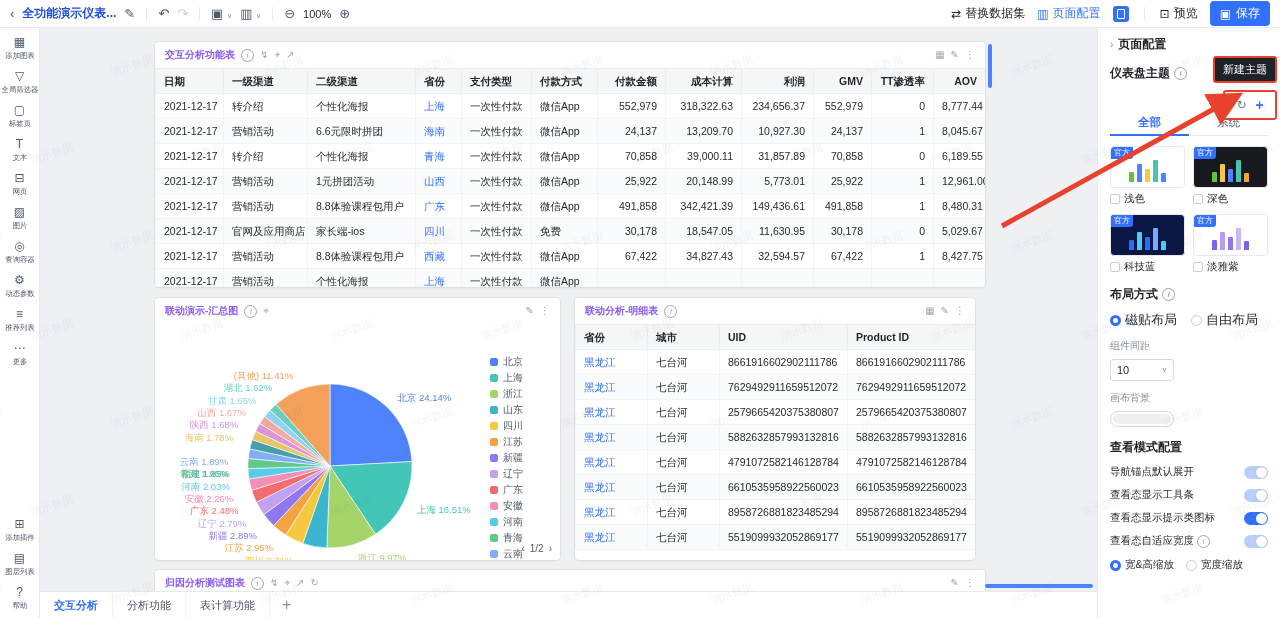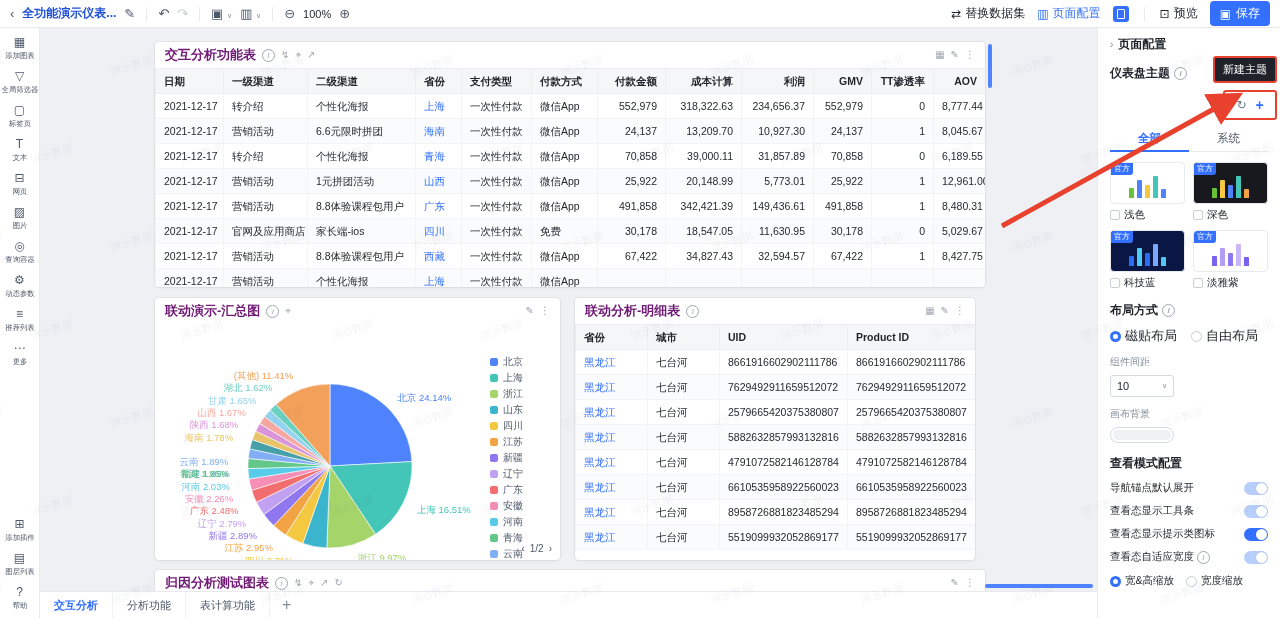--- a/index.html
+++ b/index.html
@@ -22,21 +22,21 @@
   .app{display:flex;height:590px;position:relative}
   .sidebar{width:40px;background:#fff;border-right:1px solid #e8eaee;display:flex;flex-direction:column;align-items:center;padding:4px 0 2px;box-sizing:border-box}
   .sb-item{width:40px;padding:4px 0 5px;display:flex;flex-direction:column;align-items:center;gap:1px;cursor:pointer}
   .sb-ico{font-size:12px;color:#4e5969;line-height:13px}
   .sb-label{font-size:8px;color:#4e5969;white-space:nowrap;transform:scale(.92)}
   .sb-spacer{flex:1}
   .canvas{flex:1;background:#eef0f4;position:relative;overflow:hidden}
   
   .card{position:absolute;background:#fff;border-radius:4px;overflow:hidden;box-shadow:0 0 0 1px rgba(31,35,41,.05),0 1px 3px rgba(31,35,41,.06)}
   .card-h{height:26px;display:flex;align-items:center;gap:6px;padding:0 10px}
-  .card-title{font-size:13px;font-weight:700;color:#701a75;white-space:nowrap}
+  .card-title{font-size:10px;font-weight:700;color:#8b5cf6;white-space:nowrap}
   .hic{font-size:10px;color:#a0a6af;cursor:pointer;line-height:1}
   .h-spacer{flex:1}
   .info-ic{display:inline-block;width:11px;height:11px;border:1px solid #a0a6af;border-radius:50%;color:#a0a6af;font-size:8px;line-height:11px;text-align:center;font-style:italic;flex:none}
   
   .dtable{width:100%;border-collapse:collapse;table-layout:fixed;font-size:10.5px}
   .dtable th{background:#f5f6f8;color:#1f2329;font-weight:700;text-align:left;padding:5px 8px;border:1px solid #eceef1;white-space:nowrap;overflow:hidden;line-height:14px}
   .dtable td{padding:5px 8px;border:1px solid #f2f4f6;white-space:nowrap;overflow:hidden;line-height:14px;color:#1f2329}
   .dtable tr:nth-child(even) td{background:#fafbfd}
   .dtable .num{text-align:right}
   .dtable .link{color:#3370ff}
@@ -56,21 +56,21 @@
   .hscroll{position:absolute;left:945px;top:556px;width:108px;height:4px;background:#3370ff;border-radius:2px;opacity:.85}
   
   .rpanel{width:183px;background:#fff;border-left:1px solid #e8eaee;position:relative;padding:8px 12px;box-sizing:border-box;overflow:hidden}
   .rp-header{display:flex;align-items:center;gap:5px;font-size:12px;font-weight:700}
   .rp-chev{color:#86909c;font-size:10px;font-weight:400}
   .rp-sec{display:flex;align-items:center;gap:4px;font-size:12px;font-weight:700;margin-top:12px}
   .tooltip-new{position:absolute;top:28px;right:3px;background:#1f2329;color:#fff;font-size:11px;padding:4px 8px;border-radius:3px;border:2px solid #e8422e;z-index:8;white-space:nowrap}
   .iconbox{position:absolute;top:62px;right:3px;width:50px;height:26px;background:#fff;border:2px solid #e8422e;border-radius:3px;display:flex;align-items:center;justify-content:center;gap:9px;z-index:8}
   .iconbox .sync{color:#6b7785;font-size:12px;cursor:pointer}
   .iconbox .plus{color:#3370ff;font-size:14px;font-weight:700;cursor:pointer}
-  .rp-tabs{display:flex;margin-top:44px;border-bottom:1px solid #e8eaee}
+  .rp-tabs{display:flex;margin-top:28px;border-bottom:1px solid #e8eaee}
   .rp-tab{flex:1;text-align:center;padding:5px 0;font-size:11.5px;color:#4e5969;position:relative;cursor:pointer}
   .rp-tab.active{color:#3370ff;font-weight:700}
   .rp-tab.active::after{content:"";position:absolute;left:0;right:0;bottom:-1px;height:2px;background:#3370ff}
   .theme-grid{display:flex;flex-wrap:wrap;gap:8px;margin-top:10px}
   .theme{width:75px;cursor:pointer}
   .thumb{height:42px;border:1px solid #e8eaee;border-radius:4px;position:relative;display:flex;align-items:flex-end;justify-content:center;gap:3px;padding-bottom:5px;box-sizing:border-box;overflow:hidden}
   .badge{position:absolute;top:0;left:0;background:#3370ff;color:#fff;font-size:8px;padding:1px 3px;border-radius:3px 0 3px 0;line-height:1.2}
   .tbar{width:5px;border-radius:1px 1px 0 0}
   .theme-name{display:flex;align-items:center;gap:4px;margin-top:4px;font-size:10.5px;color:#1f2329}
   .cb{width:10px;height:10px;border:1px solid #c9cdd4;border-radius:2px;background:#fff;flex:none;box-sizing:border-box}

